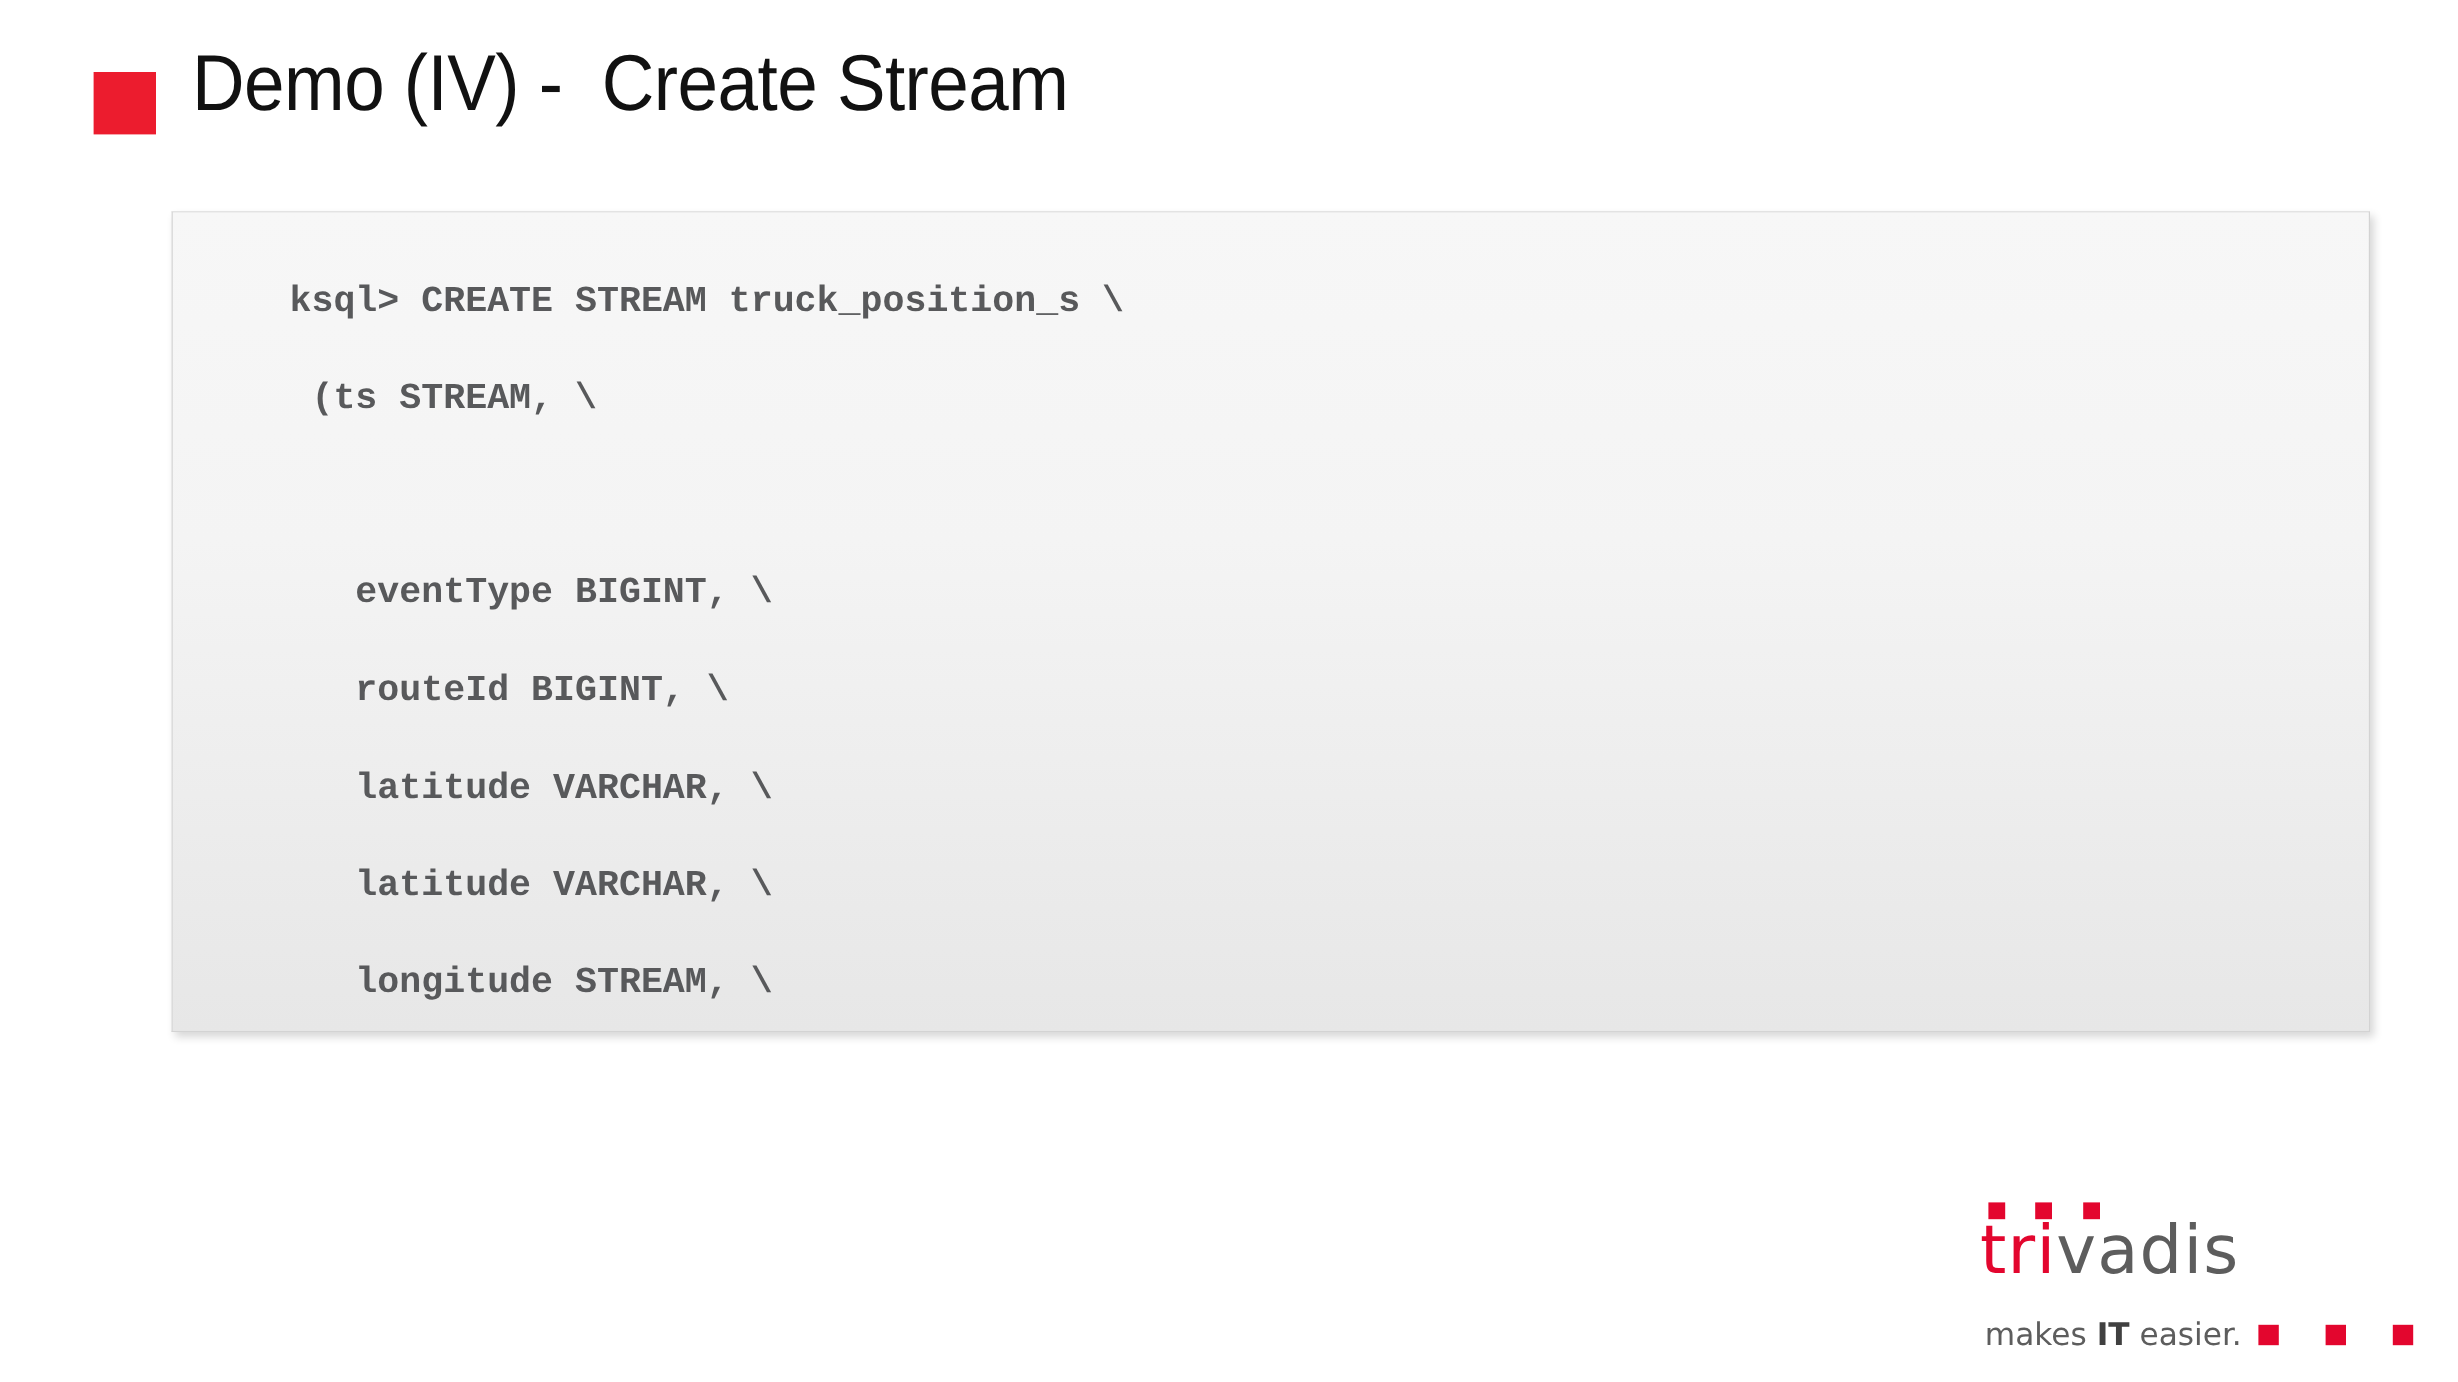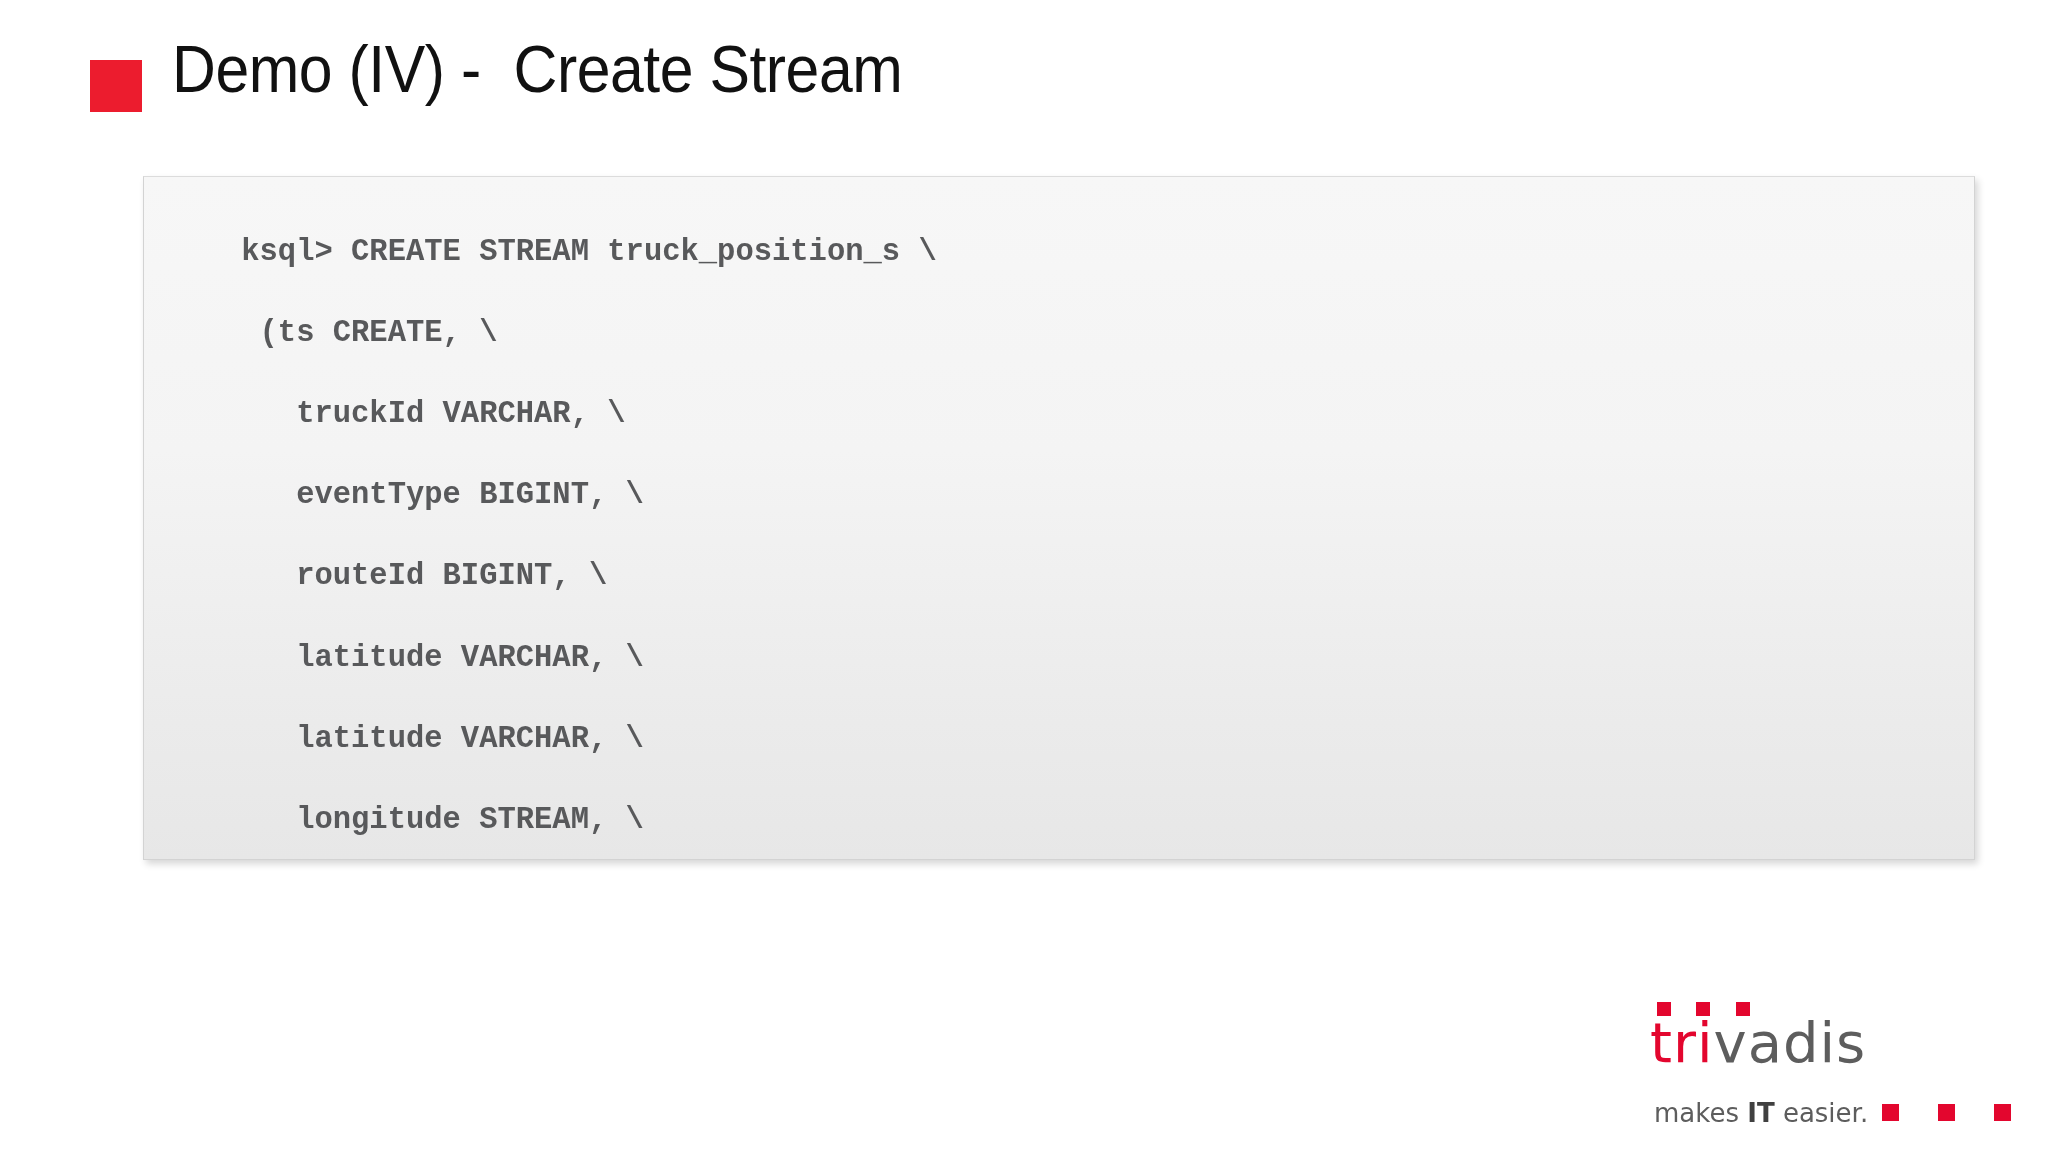--- a/index.html
+++ b/index.html
@@ -12,21 +12,21 @@
     height: 1152px;
     position: relative;
     overflow: hidden;
     font-family: "Liberation Sans", sans-serif;
     background: #ffffff;
   }
 
   
   #title-row {
     position: absolute;
-    left: 12px;
+    left: 0;
     top: 0;
     width: 1682px;
     height: 150px;
   }
   #title-bullet {
     position: absolute;
     left: 78px;
     top: 60px;
     width: 52px;
     height: 52px;
@@ -134,22 +134,22 @@
 <body>
 
 <div id="title-row">
   <div id="title-bullet"></div>
   <div id="page-title">Demo (IV) -  Create Stream</div>
 </div>
 
 <div id="code-block">
   <div class="code-lines">
     <span>ksql&gt; CREATE STREAM truck_position_s \</span><br>
-    <span> (ts CREATE, \</span><br>
-    <span>   truckId VARCHAR, \</span><br>
+    <span> (ts STREAM, \</span><br>
+    <br>
     <span>   eventType BIGINT, \</span><br>
     <span>   routeId BIGINT, \</span><br>
     <span>   latitude VARCHAR, \</span><br>
     <span>   latitude VARCHAR, \</span><br>
     <span>   longitude STREAM, \</span><br>
     <br>
     <br>
     
   </div>
 

